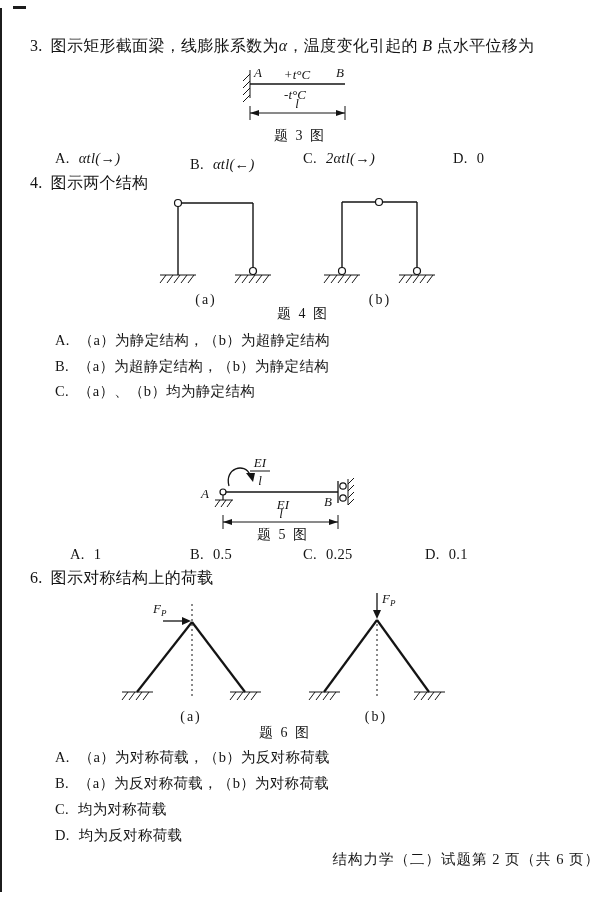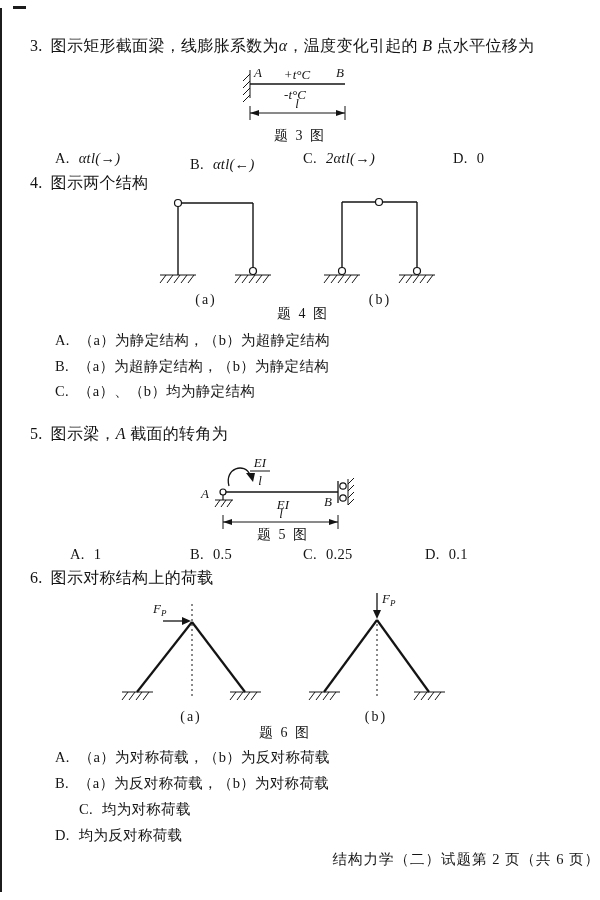--- a/index.html
+++ b/index.html
@@ -136,23 +136,20 @@
   <div class="abs opt" style="left:55px;top:331px;">
     <span class="optlabel">A.</span><span>（a）为静定结构，（b）为超静定结构</span>
   </div>
   <div class="abs opt" style="left:55px;top:357px;">
     <span class="optlabel">B.</span><span>（a）为超静定结构，（b）为静定结构</span>
   </div>
   <div class="abs opt" style="left:55px;top:382px;">
     <span class="optlabel">C.</span><span>（a）、（b）均为静定结构</span>
   </div>
 
-  <div class="abs qline" style="left:30px;top:424px;">
-    <span class="qnum">5.</span><span>图示梁，</span><span class="var">A</span><span> 截面的转角为</span>
-  </div>
 
   <svg style="left:193px;top:442px;" width="185" height="100" viewBox="0 0 185 100">
 
     <g>
       <path d="M 36 44 C 31 26, 52 20, 57 33" stroke-width="1.3"></path>
       <polygon class="head" points="60,40 53,31 62,31"></polygon>
     </g>
 
     <text class="lbl" x="67" y="25" text-anchor="middle">EI</text>
     <line x1="57" y1="29" x2="77" y2="29" stroke-width="1"></line>
@@ -270,21 +267,21 @@
     </g>
     <text class="cjk" x="190" y="151" text-anchor="middle">题 6 图</text>
   </svg>
 
   <div class="abs opt" style="left:55px;top:748px;">
     <span class="optlabel">A.</span><span>（a）为对称荷载，（b）为反对称荷载</span>
   </div>
   <div class="abs opt" style="left:55px;top:774px;">
     <span class="optlabel">B.</span><span>（a）为反对称荷载，（b）为对称荷载</span>
   </div>
-  <div class="abs opt" style="left:55px;top:800px;margin-left:24px;">
+  <div class="abs opt" style="left:55px;top:800px;">
     <span class="optlabel">C.</span><span>均为对称荷载</span>
   </div>
   <div class="abs opt" style="left:55px;top:826px;">
     <span class="optlabel">D.</span><span>均为反对称荷载</span>
   </div>
 
   <div class="abs footer" style="top:850px;">结构力学（二）试题第 2 页（共 6 页）</div>
 </div>
 
 </body></html>

